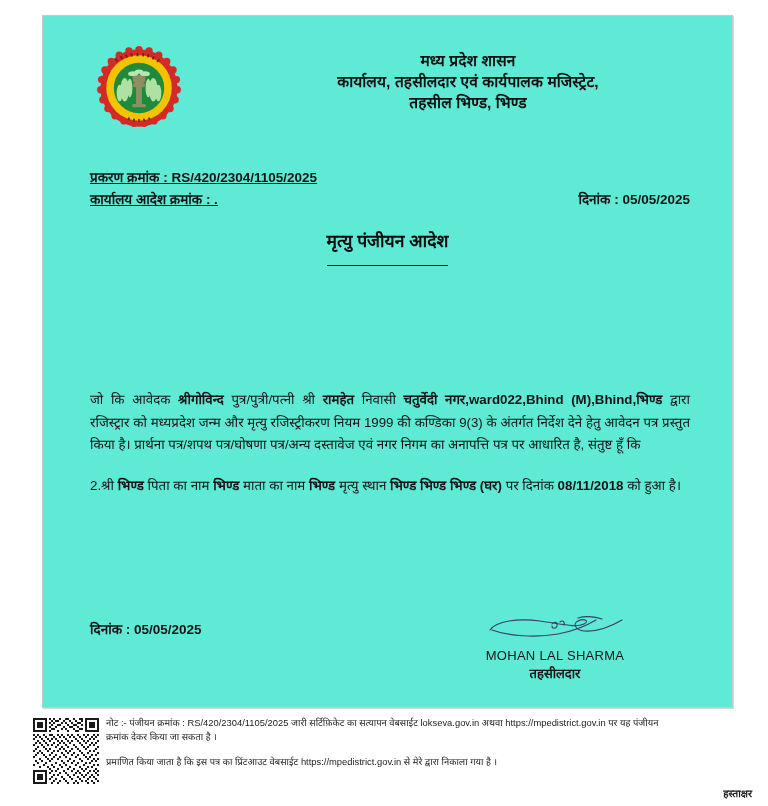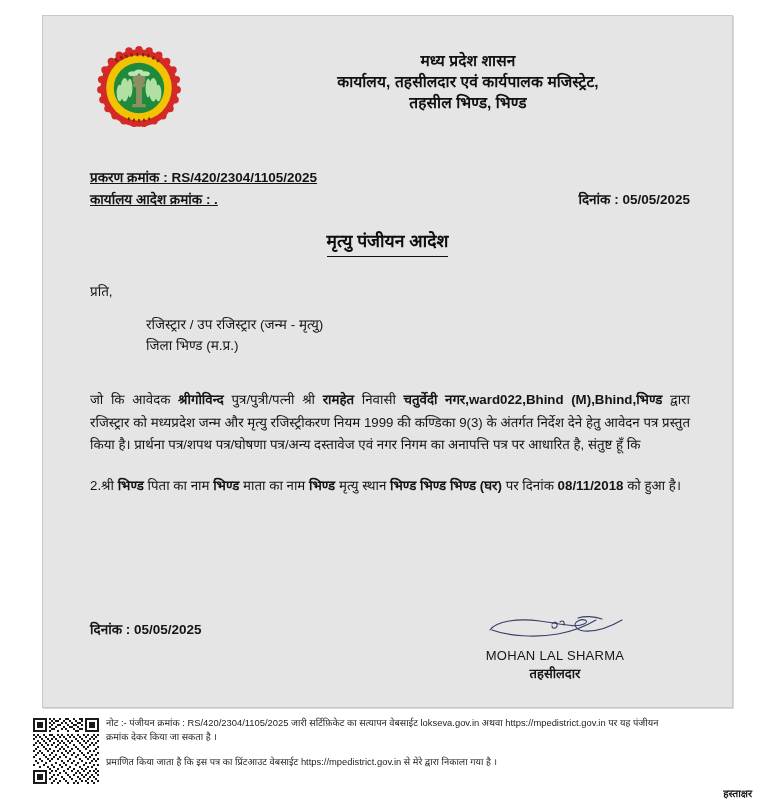--- a/index.html
+++ b/index.html
@@ -16,21 +16,21 @@
     color: #1a1a1a;
   }
 
   
   .doc-card {
     position: absolute;
     left: 42px;
     top: 15px;
     width: 691px;
     height: 693px;
-    background: #e5e5e5;
+    background: #5eead4;
     border: 1px solid #c9c9c9;
     box-sizing: border-box;
     box-shadow: 1px 1px 0 #d8d8d8;
   }
 
   
   .header-row {
     position: absolute;
     left: 0; top: 18px;
     width: 100%;
@@ -86,21 +86,21 @@
     position: absolute;
     left: 0;
     top: 212px;
     width: 100%;
     text-align: center;
   }
   .doc-title span {
     font-size: 17.5px;
     font-weight: bold;
     border-bottom: 1.6px solid #111;
-    padding-bottom: 5px;
+    padding-bottom: 14px;
     color: #0d0d0d;
   }
 
   
   .to-block { position: absolute; left: 47px; top: 266px; }
   .to-label { font-size: 13.5px; color: #151515; }
   .to-body {
     margin-top: 14px;
     margin-left: 56px;
     font-size: 13.5px;
@@ -301,27 +301,20 @@
     <div class="case-line">
       <span>कार्यालय आदेश क्रमांक : .</span>
       <span class="case-date">दिनांक : 05/05/2025</span>
     </div>
   </div>
 
   <div class="doc-title">
     <span>मृत्यु पंजीयन आदेश</span>
   </div>
 
-  <div class="to-block">
-    <div class="to-label">प्रति,</div>
-    <div class="to-body">
-      <div>रजिस्ट्रार / उप रजिस्ट्रार (जन्म - मृत्यु)</div>
-      <div>जिला भिण्ड (म.प्र.)</div>
-    </div>
-  </div>
 
   <div class="body-block">
 
     <p class="para p1">
       <span>जो कि आवेदक </span><b>श्रीगोविन्द</b><span> पुत्र/पुत्री/पत्नी श्री </span><b>रामहेत</b><span> निवासी </span><b>चतुर्वेदी नगर,ward022,Bhind (M),Bhind,भिण्ड</b><span> द्वारा रजिस्ट्रार को मध्यप्रदेश जन्म और मृत्यु रजिस्ट्रीकरण नियम 1999 की कण्डिका 9(3) के अंतर्गत निर्देश देने हेतु आवेदन पत्र प्रस्तुत किया है। प्रार्थना पत्र/शपथ पत्र/घोषणा पत्र/अन्य दस्तावेज एवं नगर निगम का अनापत्ति पत्र पर आधारित है, संतुष्ट हूँ कि</span>
     </p>
 
     <p class="para p2">
       <span>2.श्री </span><b>भिण्ड</b><span> पिता का नाम </span><b>भिण्ड</b><span> माता का नाम </span><b>भिण्ड</b><span> मृत्यु स्थान </span><b>भिण्ड भिण्ड भिण्ड (घर)</b><span> पर दिनांक </span><b>08/11/2018</b><span> को हुआ है।</span>
     </p>

